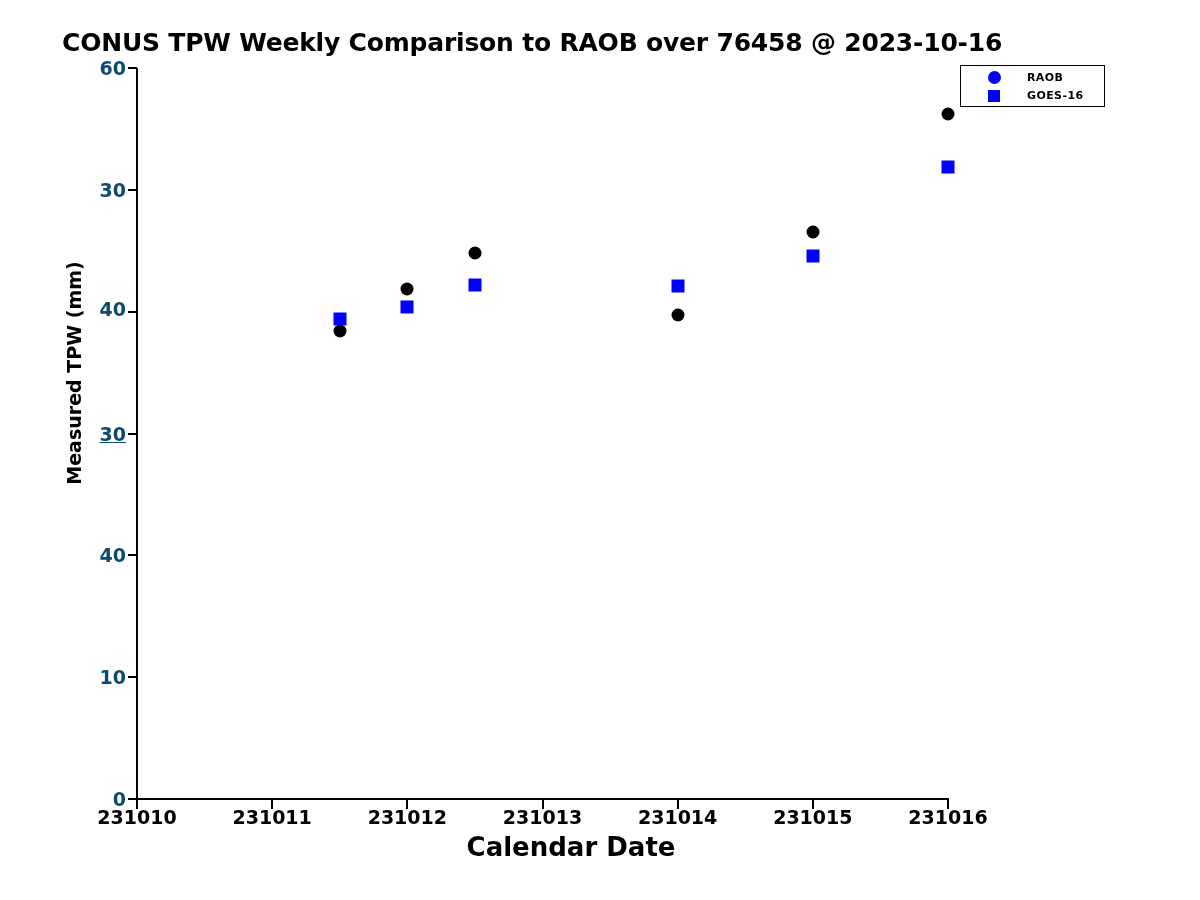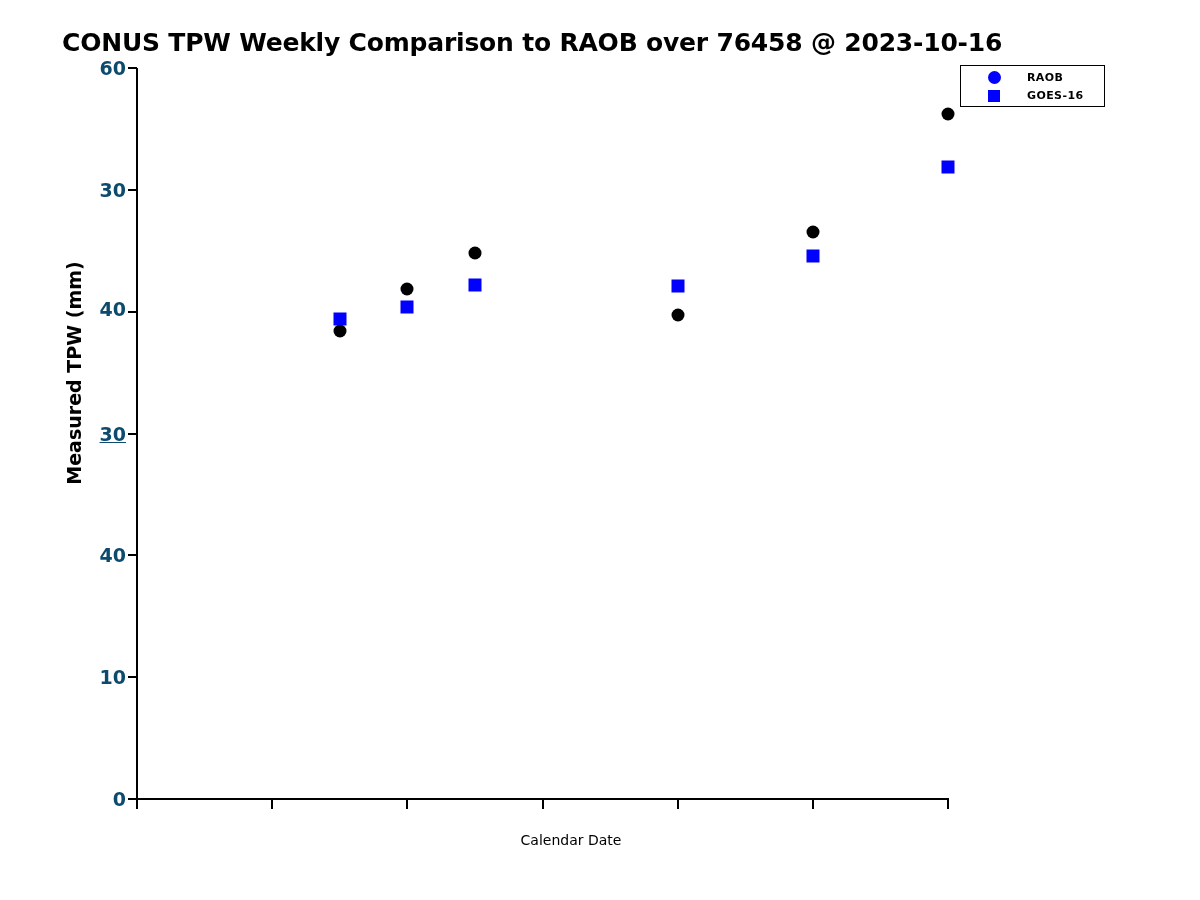--- a/index.html
+++ b/index.html
@@ -104,22 +104,22 @@
     font-weight: bold;
     color: #000000;
     white-space: nowrap;
   }
   #xlabel {
     position: absolute;
     left: 0;
     top: 832px;
     width: 1200px;
     text-align: center;
-    font-size: 14px;
-    font-weight: normal;
+    font-size: 26px;
+    font-weight: bold;
     color: #000000;
   }
   #xlabel-inner {
     display: inline-block;
     margin-left: -58px;
   }
   #ylabel {
     position: absolute;
     left: -56px;
     top: 362px;
@@ -235,20 +235,29 @@
 
   <div id="xtick-marks">
       <div class="xtick-mark" style="left: -1px;"></div>
       <div class="xtick-mark" style="left: 134.167px;"></div>
       <div class="xtick-mark" style="left: 269.333px;"></div>
       <div class="xtick-mark" style="left: 404.5px;"></div>
       <div class="xtick-mark" style="left: 539.667px;"></div>
       <div class="xtick-mark" style="left: 674.833px;"></div>
       <div class="xtick-mark" style="left: 810px;"></div>
     </div>
+  <div id="xtick-labels">
+      <div class="xtick-label" style="left: 0px;">231010</div>
+      <div class="xtick-label" style="left: 135.167px;">231011</div>
+      <div class="xtick-label" style="left: 270.333px;">231012</div>
+      <div class="xtick-label" style="left: 405.5px;">231013</div>
+      <div class="xtick-label" style="left: 540.667px;">231014</div>
+      <div class="xtick-label" style="left: 675.833px;">231015</div>
+      <div class="xtick-label" style="left: 811px;">231016</div>
+    </div>
 
   <div id="xlabel"><span id="xlabel-inner">Calendar Date</span></div>
   <div id="ylabel">Measured TPW (mm)</div>
 
   <div id="legend">
     <div class="legend-row" id="legend-row-raob">
       <span class="legend-marker-slot">
         <span class="legend-circle" id="legend-marker-raob" style="background: rgb(0, 0, 255);"></span>
       </span>
       <span class="legend-text">RAOB</span>

